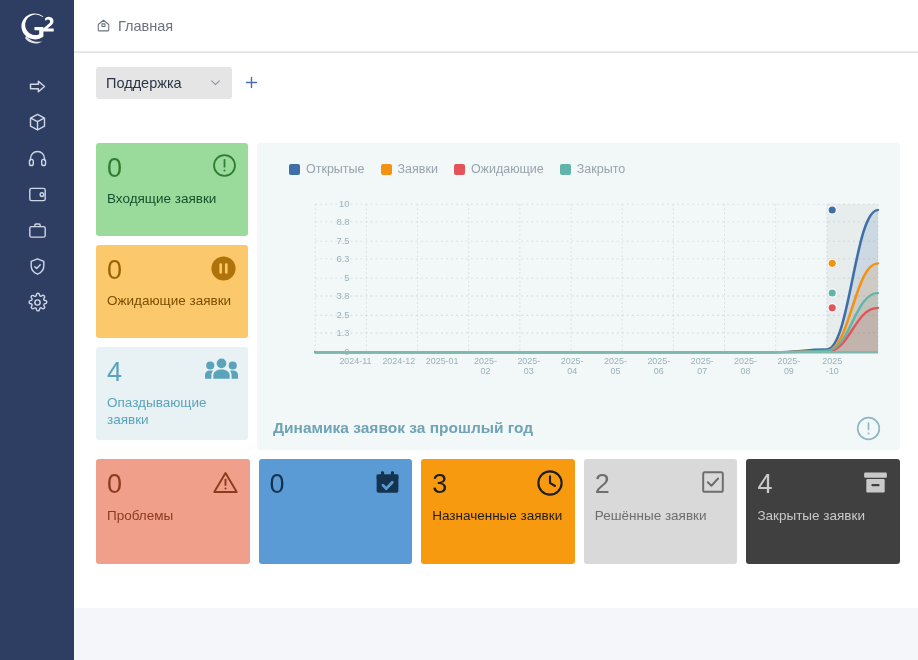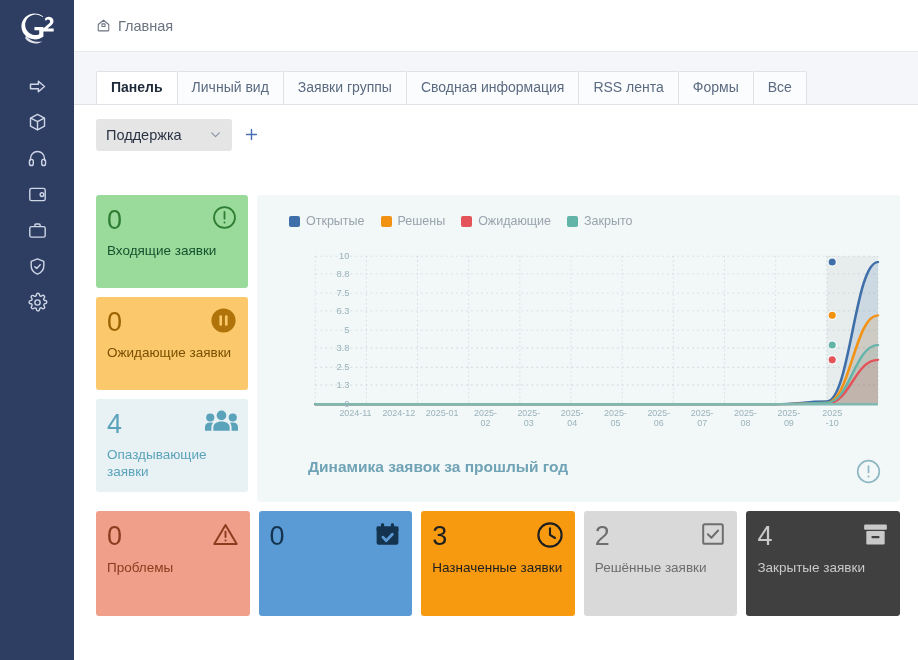--- a/index.html
+++ b/index.html
@@ -130,23 +130,22 @@
   }
   .legend { display:flex; align-items:center; gap:7px; padding-left:18px; height:24px; }
   .lg { display:flex; align-items:center; gap:6px; margin-right:9px; }
   .lg .sw { width:11px; height:11px; border-radius:2px; display:block; }
   .lg .txt { font-size:12.5px; color:#98a4ad; }
 
   .plot-wrap { flex:1; position:relative; }
   .plot-svg { position:absolute; left:0; top:0; width:100%; height:100%; }
 
   .chart-footer {
-    height: 44px; display:flex; justify-content:space-between;
+    height: 44px; display:flex; align-items:center; justify-content:space-between;
     padding: 0 4px 0 2px;
-    margin-left: 35px;
   }
   .chart-title { font-size:15.5px; font-weight:bold; color:#6fa3b5; }
   .chart-alert { color:#8fb8c4; cursor:pointer; display:flex; }
   .chart-alert svg{width:27px;height:27px;display:block;}
 
   
   .bottom-row { display:flex; gap:9px; margin-top: 9px; }
   .bottom-row .stat { flex:1; height: 105px; }
   .bottom-row .stat .lbl { margin-top: 7px; }
 </style>
@@ -217,29 +216,20 @@
         <svg viewBox="0 0 24 24" fill="none" stroke="#6b7280" stroke-width="1.7" stroke-linejoin="round">
           <path d="M3.6 10.4L12 3.6l8.4 6.8v9.2a1 1 0 01-1 1H4.6a1 1 0 01-1-1z"></path>
           <rect x="9.6" y="9.4" width="4.8" height="4.2"></rect>
         </svg>
         <span>Главная</span>
       </div>
     </div>
 
     <div class="content">
 
-      <div class="tabbar">
-        <div class="tab active">Панель</div>
-        <div class="tab">Личный вид</div>
-        <div class="tab">Заявки группы</div>
-        <div class="tab">Сводная информация</div>
-        <div class="tab">RSS лента</div>
-        <div class="tab">Формы</div>
-        <div class="tab">Все</div>
-      </div>
 
       <div class="panel">
 
         <div class="selrow">
           <div class="select-box">
             <span>Поддержка</span>
             <span class="chev">
               <svg viewBox="0 0 24 24" fill="none" stroke="#8a93a5" stroke-width="2.2" stroke-linecap="round" stroke-linejoin="round">
                   <path d="M5 9l7 7 7-7"></path>
                 </svg>
@@ -298,21 +288,21 @@
 
           <div class="chart-card">
 
             <div class="legend">
               <div class="lg">
                 <span class="sw" style="background:#3f6fa8"></span>
                 <span class="txt">Открытые</span>
               </div>
               <div class="lg">
                 <span class="sw" style="background:#f39212"></span>
-                <span class="txt">Решены</span>
+                <span class="txt">Заявки</span>
               </div>
               <div class="lg">
                 <span class="sw" style="background:#e4535a"></span>
                 <span class="txt">Ожидающие</span>
               </div>
               <div class="lg">
                 <span class="sw" style="background:#62b3a8"></span>
                 <span class="txt">Закрыто</span>
               </div>
             </div>

